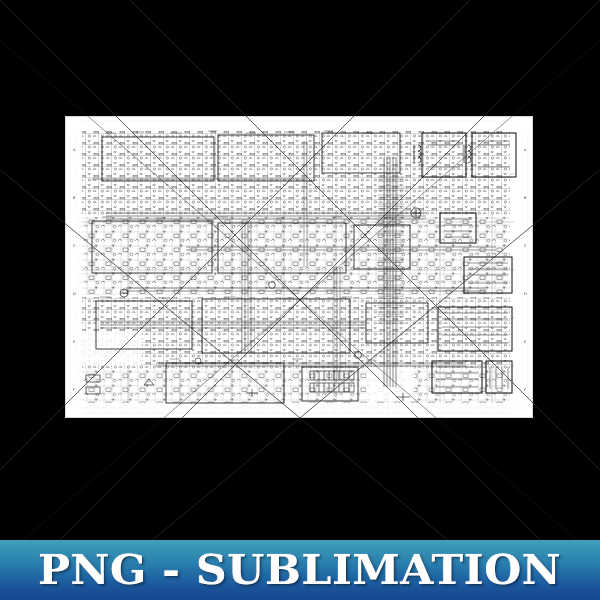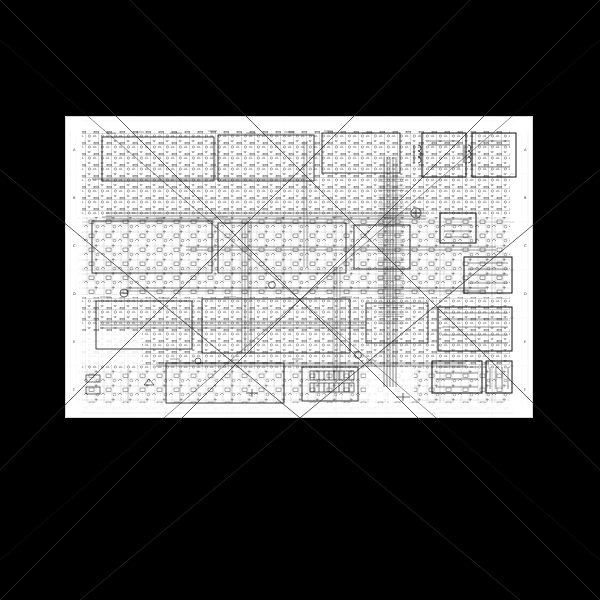--- a/index.html
+++ b/index.html
@@ -258,14 +258,17 @@
         <path d="M-60 120 L520 600"></path>
         <path d="M660 120 L80 600"></path>
       </g>
       <g stroke="#1f1f1f" stroke-width="0.8" fill="none" opacity="0.6">
         <path d="M0 40 L600 560"></path>
         <path d="M600 40 L0 560"></path>
       </g>
     </svg>
   </div>
 
+  <div id="banner">
+    <span id="banner-text">PNG - SUBLIMATION</span>
+  </div>
 
 </div>
 
 </body></html>

